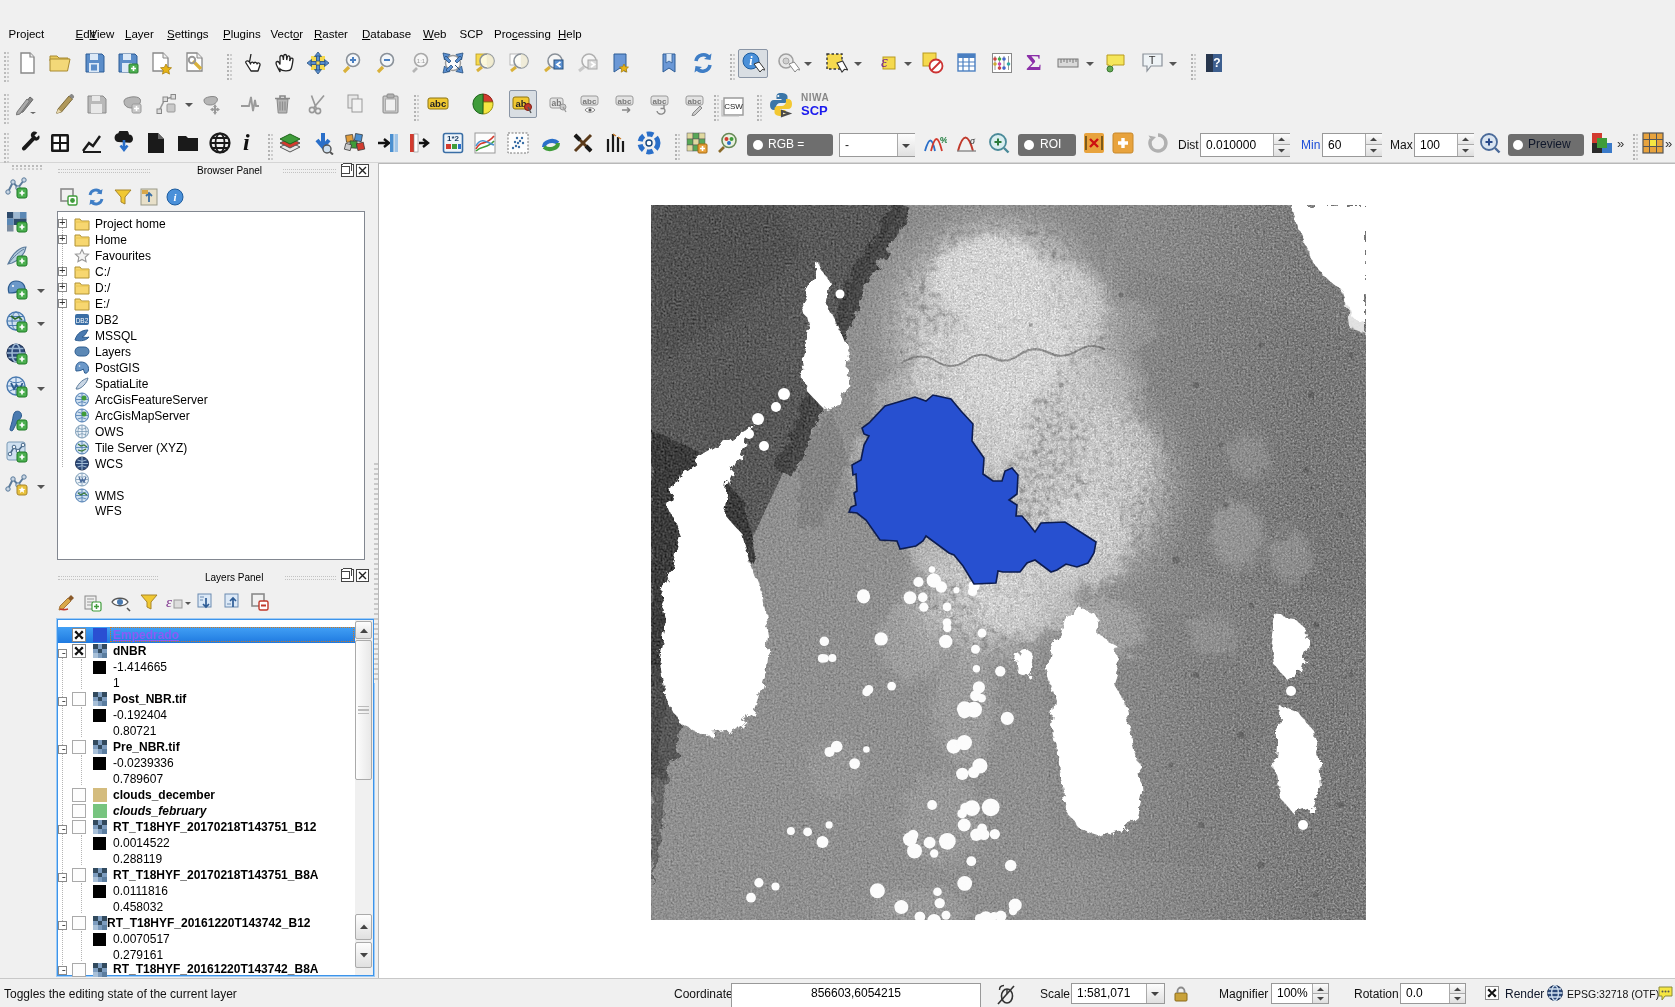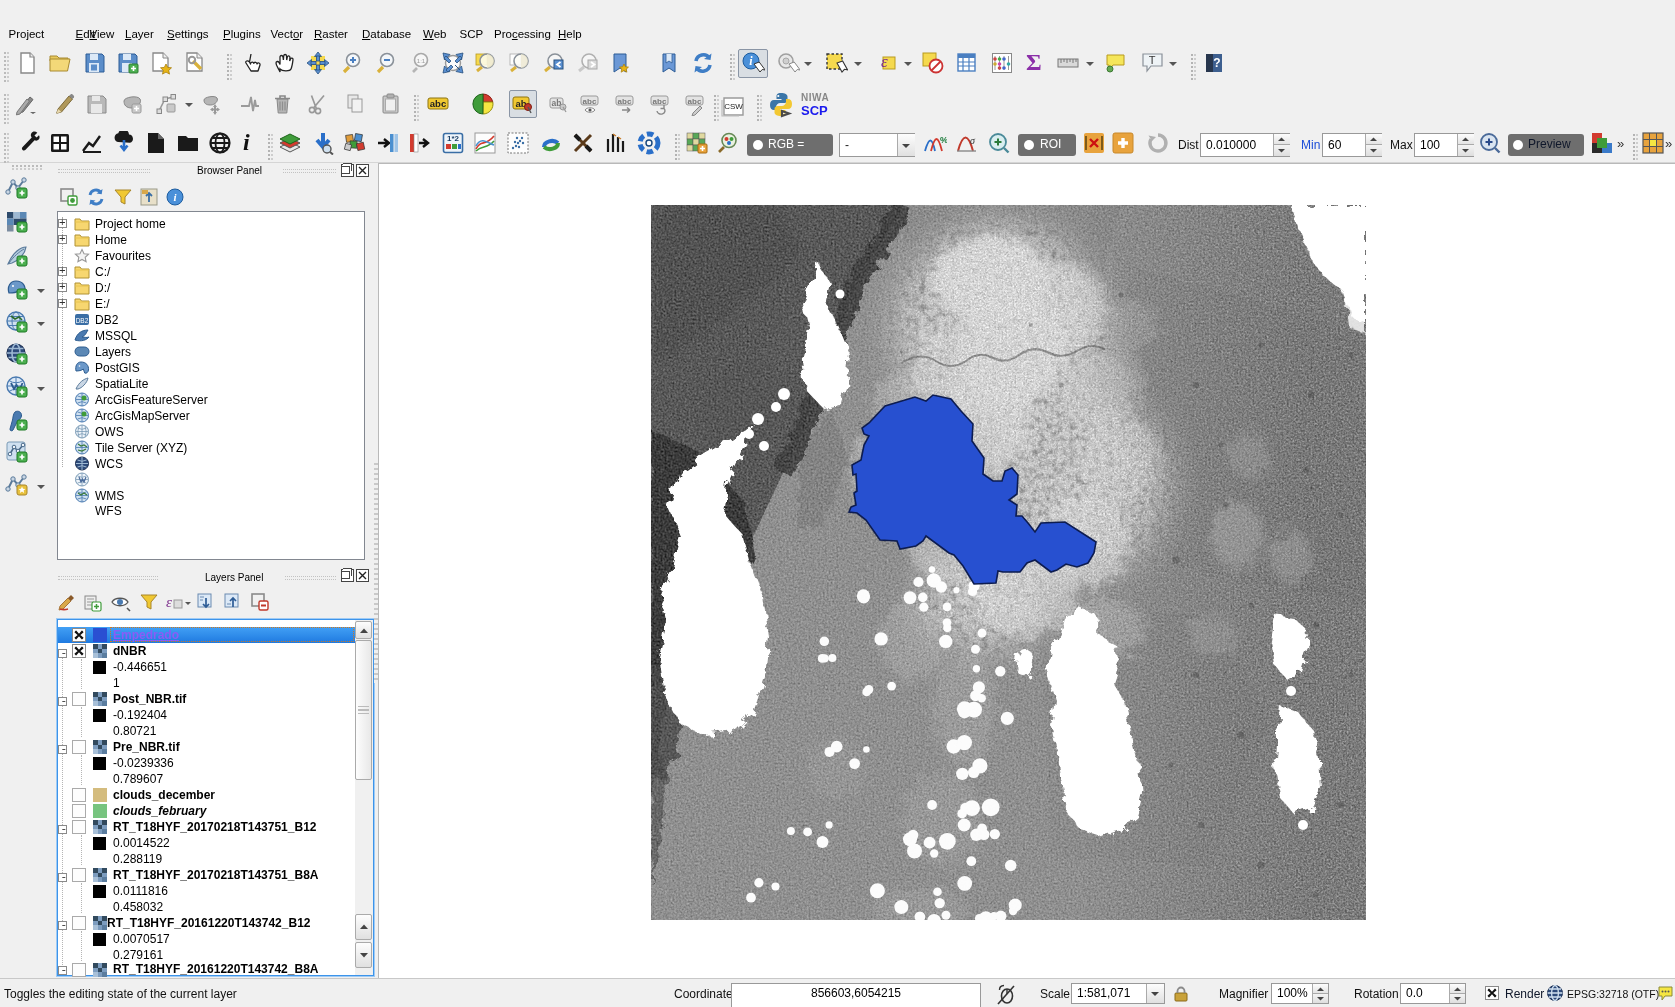--- a/index.html
+++ b/index.html
@@ -921,21 +921,21 @@
      <div class="abs" style="left:63px;top:62px;font-size:12px;font-weight:bold;color:#8b5cf6;text-decoration:underline;">Empedrado</div>
      <div class="exp abs" style="left:8px;top:83px;" data-minus="1"></div>
      <svg class="cbx abs" style="left:22px;top:78px;">
           <use href="#cbchecked"></use>
         </svg>
      <svg class="rast abs" style="left:43px;top:78px;">
           <use href="#raster"></use>
         </svg>
      <div class="abs lname" style="left:63px;top:78px;">dNBR</div>
      <div class="abs" style="left:43px;top:95px;width:13px;height:13px;background:#000;"></div>
-     <div class="abs lval" style="left:63px;top:94px;">-0.446651</div>
+     <div class="abs lval" style="left:63px;top:94px;">-1.414665</div>
      <div class="abs lval" style="left:63px;top:110px;">1</div>
      <div class="exp abs" style="left:8px;top:131px;" data-minus="1"></div>
      <svg class="cbx abs" style="left:22px;top:126px;">
           <use href="#cbempty"></use>
         </svg>
      <svg class="rast abs" style="left:43px;top:126px;">
           <use href="#raster"></use>
         </svg>
      <div class="abs lname" style="left:63px;top:126px;">Post_NBR.tif</div>
      <div class="abs" style="left:43px;top:143px;width:13px;height:13px;background:#000;"></div>

